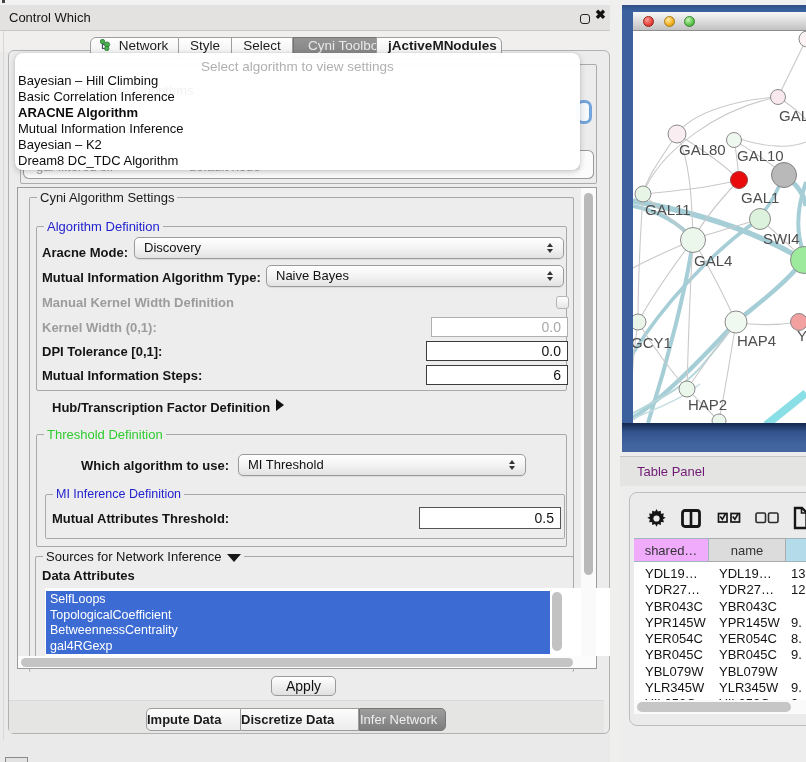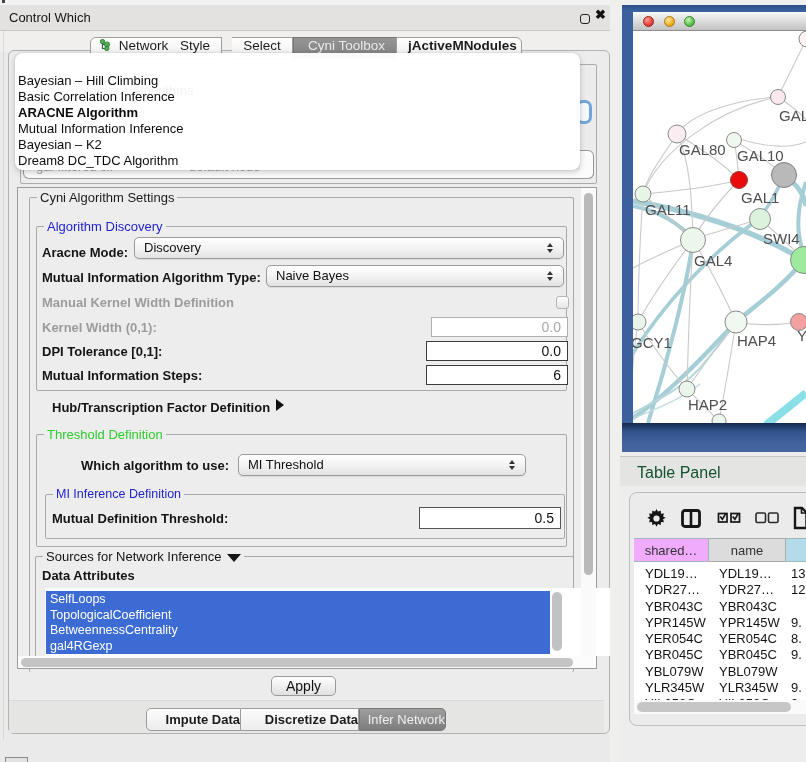--- a/index.html
+++ b/index.html
@@ -24,21 +24,21 @@
   .field { position:absolute; background:#fff; font-size:14px; text-align:right;
     padding-right:6px; color:#111; }
   .grp { position:absolute; border:1px solid #a9a9a9; border-radius:2px; }
   .grp .t { position:absolute; top:-8px; left:7px; background:#ededed; padding:0 3px;
     font-size:13px; white-space:nowrap; }
   .tab { position:absolute; top:37px; height:22px; background:linear-gradient(#ffffff,#ededed);
     border:1px solid #9d9d9d; font-size:13.5px; color:#1c1c1c;
     text-align:center; line-height:15px; }
   .btab { position:absolute; top:708px; height:23px; background:linear-gradient(#fdfdfd,#ececec);
     border:1px solid #9d9d9d; font-size:13px; font-weight:600; color:#1c1c1c;
-    text-align:right; line-height:22px; }
+    text-align:left; line-height:22px; }
 </style>
 </head>
 <body>
 
 <div class="abs" style="left:0;top:0;width:620px;height:762px;background:#eaeaea;"></div>
 <div class="abs" style="left:0;top:0;width:619px;height:5px;background:#f2f2f2;"></div>
 <div class="abs" style="left:2px;top:0;width:3px;height:3px;background:#444;"></div>
 
 <div class="abs" style="left:0;top:5px;width:619px;height:26px;background:#e3e2e0;border-bottom:1px solid #c9c8c5;">
   <span style="position:absolute;left:9px;top:5px;font-size:13px;color:#151515;">Control Which</span>
@@ -53,43 +53,43 @@
 
 <div class="tab" style="left:90px;width:89px;border-radius:6px 0 0 0;">
   <svg width="12" height="12" viewBox="0 0 12 12" style="position:absolute;left:9px;top:1px;">
     <path d="M2.5 2.5 L2.5 9.5 L6 9.5 M2.5 5.5 L6.5 5.5" stroke="#44506a" stroke-width="1.2" fill="none"></path>
     <circle cx="2.5" cy="2.5" r="2.2" fill="#4caf50" stroke="#2a7a2e" stroke-width="0.8"></circle>
     <circle cx="7" cy="5.5" r="2.6" fill="#4caf50" stroke="#2a7a2e" stroke-width="0.8"></circle>
     <circle cx="6.8" cy="9.5" r="2.2" fill="#4caf50" stroke="#2a7a2e" stroke-width="0.8"></circle>
   </svg>
   <span style="margin-left:18px;">Network</span>
 </div>
-<div class="tab" style="left:169px;width:53px;border-left:none;">Style</div>
+<div class="tab" style="left:179px;width:53px;border-left:none;">Style</div>
 <div class="tab" style="left:232px;width:61px;border-left:none;">Select</div>
 <div class="tab" style="left:293px;width:107px;background:linear-gradient(#959595,#818181);color:#e9e9e9;border-color:#757575;">Cyni Toolbox</div>
-<div class="tab" style="left:396px;width:126px;border-radius:0 6px 0 0;font-weight:600;padding-left:7px;">jActiveMNodules</div>
+<div class="tab" style="left:376px;width:126px;border-radius:0 6px 0 0;font-weight:600;padding-left:7px;">jActiveMNodules</div>
 
 <div class="abs" style="left:20px;top:64px;width:577px;height:120px;border:1px solid #ababab;border-radius:2px;"></div>
 
 <div class="abs" style="left:576px;top:100px;width:16px;height:24px;border:3px solid #72a5dc;border-radius:7px;background:#f6fafd;"></div>
 
 <div class="abs" style="left:23px;top:170px;width:571px;height:9px;overflow:hidden;border:1px solid #9a9a9a;border-top:none;border-radius:0 0 6px 6px;background:#fbfbfb;">
   <span style="position:absolute;left:12px;top:-11px;font-size:13px;color:#a0a0a0;">gal-filtered sif</span>
     <span style="position:absolute;left:165px;top:-11px;font-size:13px;color:#a0a0a0;">default node</span>
 </div>
 
 <div class="abs" style="left:17px;top:187px;width:580px;height:482px;background:#ededed;border:1px solid #9b9b9b;overflow:hidden;">
 </div>
 
 <div class="grp" style="left:29px;top:197px;width:545px;height:475px;border-bottom:none;">
   <span class="t" style="color:#1b1b1b;">Cyni Algorithm Settings</span>
 </div>
 
 <div class="grp" style="left:36px;top:226px;width:531px;height:165px;">
-  <span class="t" style="color:#2222cf;">Algorithm Discovery</span>
+  <span class="t" style="color:#2222cf;">Algorithm Definition</span>
 </div>
 <span class="lbl abs" style="left:42px;top:245px;">Aracne Mode:</span>
 <div class="combo" style="left:134px;top:237px;width:430px;height:22px;">Discovery<span class="arr"></span></div>
 <span class="lbl abs" style="left:42px;top:270px;">Mutual Information Algorithm Type:</span>
 <div class="combo" style="left:266px;top:265px;width:298px;height:22px;">Naive Bayes<span class="arr"></span></div>
 <span class="lbl dis abs" style="left:42px;top:295px;">Manual Kernel Width Definition</span>
 <div class="abs" style="left:556px;top:296px;width:13px;height:13px;border:1px solid #b5b5b5;border-radius:3px;background:linear-gradient(#ffffff,#e6e6e6);"></div>
 <span class="lbl dis abs" style="left:42px;top:320px;">Kernel Width (0,1):</span>
 <div class="field" style="left:431px;top:317px;width:137px;height:20px;border:1px solid #b0b0b0;color:#a8a8a8;line-height:18px;">0.0</div>
 <span class="lbl abs" style="left:42px;top:344px;">DPI Tolerance [0,1]:</span>
@@ -102,21 +102,21 @@
 
 <div class="grp" style="left:36px;top:434px;width:531px;height:113px;">
   <span class="t" style="color:#2ecc2e;">Threshold Definition</span>
 </div>
 <span class="lbl abs" style="left:81px;top:458px;">Which algorithm to use:</span>
 <div class="combo" style="left:238px;top:454px;width:288px;height:22px;">MI Threshold<span class="arr"></span></div>
 
 <div class="grp" style="left:45px;top:494px;width:520px;height:45px;">
   <span class="t" style="color:#2222cf;font-size:12.5px;">MI Inference Definition</span>
 </div>
-<span class="lbl abs" style="left:52px;top:511px;">Mutual Definition Threshold:</span>
+<span class="lbl abs" style="left:52px;top:511px;">Mutual Attributes Threshold:</span>
 <div class="field" style="left:419px;top:507px;width:142px;height:22px;border:1px solid #555;line-height:20px;">0.5</div>
 
 <div class="grp" style="left:35px;top:556px;width:539px;height:113px;border-bottom:none;">
   <span class="t" style="color:#141414;">Sources for Network Inference <span style="display:inline-block;width:0;height:0;border-top:8px solid #161616;border-left:7px solid transparent;border-right:7px solid transparent;vertical-align:middle;margin-left:2px;"></span></span>
 </div>
 <span class="lbl abs" style="left:42px;top:568px;">Data Attributes</span>
 
 <div class="abs" style="left:45px;top:588px;width:587px;height:68px;background:#fff;overflow:hidden;">
   <div style="position:absolute;left:1px;top:3px;width:504px;height:63px;background:#3c6bd4;"></div>
   <div style="position:absolute;left:5px;top:4px;font-size:12.5px;color:#fff;line-height:15.7px;">
@@ -135,20 +135,21 @@
 <div class="abs" style="left:9px;top:700px;width:595px;height:1px;background:#d9d9d9;"></div>
 <div class="abs" style="left:9px;top:701px;width:595px;height:32px;background:#e5e5e4;"></div>
 
 <div class="btab" style="left:146px;width:95px;border-radius:5px 0 0 5px;">Impute Data</div>
 <div class="btab" style="left:241px;width:118px;border-left:none;">Discretize Data</div>
 <div class="btab" style="left:359px;width:87px;background:linear-gradient(#9e9e9e,#7d7d7d);color:#efefef;border-color:#777;border-radius:0 5px 5px 0;font-weight:400;">Infer Network</div>
 
 <div class="abs" style="left:580px;top:150px;width:14px;height:29px;border:1px solid #9a9a9a;border-left:none;border-radius:0 6px 6px 0;background:#fbfbfb;"></div>
 
 <div class="abs" style="left:15px;top:53px;width:565px;height:117px;background:rgba(255,255,255,0.97);border-radius:8px;box-shadow:0 0 1px rgba(120,120,120,0.6), 0 2px 6px rgba(0,0,0,0.20);z-index:10;">
+  <span style="position:absolute;left:186px;top:6px;font-size:13.5px;color:#b0b0b0;">Select algorithm to view settings</span>
   <div style="position:absolute;left:3px;top:20px;font-size:13px;color:#0c0c0c;line-height:16px;">
     Bayesian – Hill Climbing<br>
     Basic Correlation Inference<br>
     <b>ARACNE Algorithm</b><br>
     Mutual Information Inference<br>
     Bayesian – K2<br>
     Dream8 DC_TDC Algorithm
   </div>
   <span style="position:absolute;left:60px;top:30px;font-size:13px;color:rgba(130,130,130,0.10);">Inference Algorithms</span>
 </div>
@@ -245,21 +246,21 @@
       <text x="737" y="346">HAP4</text>
       <text x="797" y="341">Y</text>
       <text x="688" y="410">HAP2</text>
     </g>
   </g>
 </svg>
 </div>
 
 <div class="abs" style="left:620px;top:452px;width:186px;height:4px;background:#ededed;"></div>
 <div class="abs" style="left:620px;top:456px;width:186px;height:30px;background:#e4e4e3;border-top:1px solid #c6c6c6;">
-  <span style="position:absolute;left:17px;top:7px;font-size:16px;color:#14532d;">Table Panel</span>
+  <span style="position:absolute;left:17px;top:7px;font-size:13px;color:#701a75;">Table Panel</span>
 </div>
 <div class="abs" style="left:620px;top:486px;width:186px;height:276px;background:#ededed;"></div>
 <div class="abs" style="left:629px;top:492px;width:190px;height:234px;background:#ebebeb;border:1px solid #bdbdbd;border-radius:8px;"></div>
 
 <svg class="abs" style="left:646px;top:508px;" width="21" height="21" viewBox="0 0 21 21">
   <path fill="#161616" d="M10.5 1 l1.4 2.6 2.9-.9 .15 3 3-.15 -.9 2.9 2.6 1.4 -2.6 1.4 .9 2.9 -3-.15 -.15 3 -2.9-.9 -1.4 2.6 -1.4-2.6 -2.9 .9 -.15-3 -3 .15 .9-2.9 -2.6-1.4 2.6-1.4 -.9-2.9 3 .15 .15-3 2.9 .9 Z"></path>
   <circle cx="10.5" cy="10.5" r="3.1" fill="#ebebeb"></circle>
 </svg>
 <svg class="abs" style="left:681px;top:509px;" width="20" height="19" viewBox="0 0 20 19">
   <rect x="1.5" y="1.5" width="17" height="16" rx="2.5" fill="none" stroke="#161616" stroke-width="2.8"></rect>

